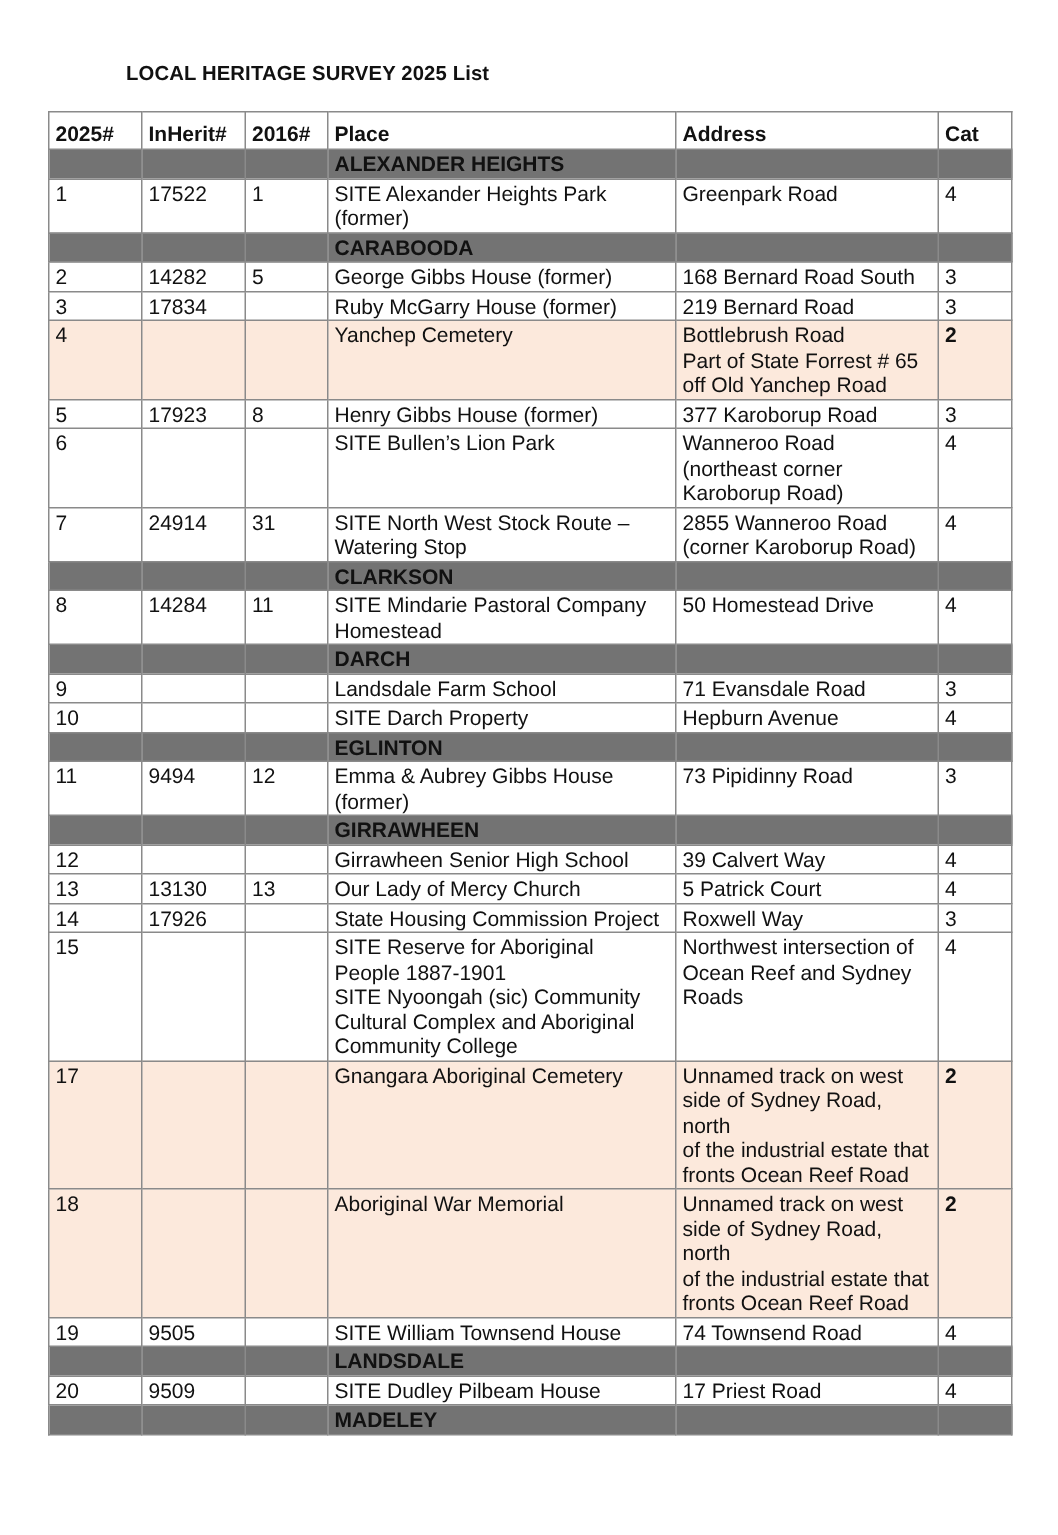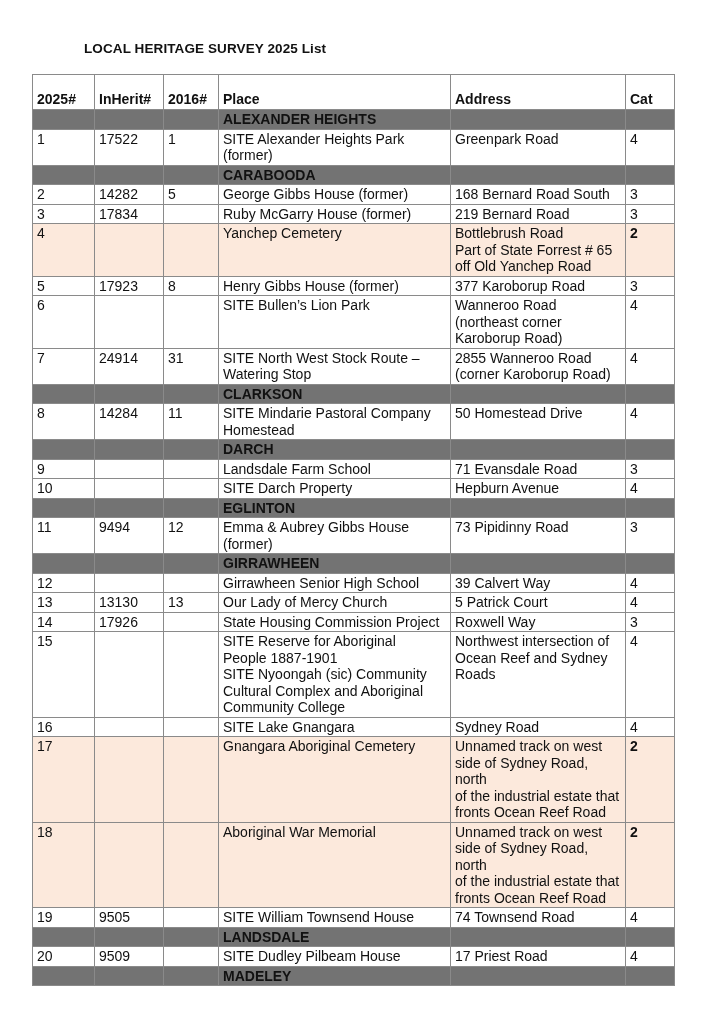--- a/index.html
+++ b/index.html
@@ -2,21 +2,21 @@
 <html><head>
 <meta charset="utf-8">
 <style>
   html, body { margin:0; padding:0; background:#ffffff; }
   body { width:705px; height:1023px; position:relative; overflow:hidden;
          font-family:"Liberation Sans", sans-serif; color:#111; }
   .title { position:absolute; left:44px; top:41px; font-size:13.5px; font-weight:bold; letter-spacing:0.1px;margin-left:40px; }
   table { position:absolute; left:32px; top:74px; width:642px; border-collapse:collapse; table-layout:fixed; }
   td, th { border:1px solid #8a8a8a; font-size:14px; padding:1px 4px 1px 4px; vertical-align:top;
            text-align:left; line-height:16.5px; font-weight:normal; }
-  th { font-weight:bold; height:17px; padding-top:16px; }
+  th { font-weight:bold; height:17px; padding-top:6px; }
   tr.suburb td { background:#737373; height:16px; }
   tr.suburb td.place { font-weight:bold; }
   tr.hl td { background:#fce9dc; }
   td.catbold { font-weight:bold; }
   col.c1 { width:62px; } col.c2 { width:69px; } col.c3 { width:55px; }
   col.c4 { width:232px; } col.c5 { width:175px; } col.c6 { width:49px; }
   .addr { white-space:pre-line; }
   .plc { white-space:pre-line; }
 </style>
 </head>
@@ -220,28 +220,20 @@
         <td class="plc">SITE Reserve for Aboriginal
 People 1887-1901
 SITE Nyoongah (sic) Community
 Cultural Complex and  Aboriginal
 Community College</td>
         <td class="addr">Northwest intersection of
 Ocean Reef and Sydney
 Roads</td>
         <td>4</td>
       </tr>
-      <tr class="">
-        <td>16</td>
-        <td></td>
-        <td></td>
-        <td class="plc">SITE Lake Gnangara</td>
-        <td class="addr">Sydney Road</td>
-        <td>4</td>
-      </tr>
       <tr class="hl">
         <td>17</td>
         <td></td>
         <td></td>
         <td class="plc">Gnangara Aboriginal Cemetery</td>
         <td class="addr">Unnamed track on west
 side of Sydney Road, north
 of the industrial estate that
 fronts Ocean Reef Road</td>
         <td class="catbold">2</td>

